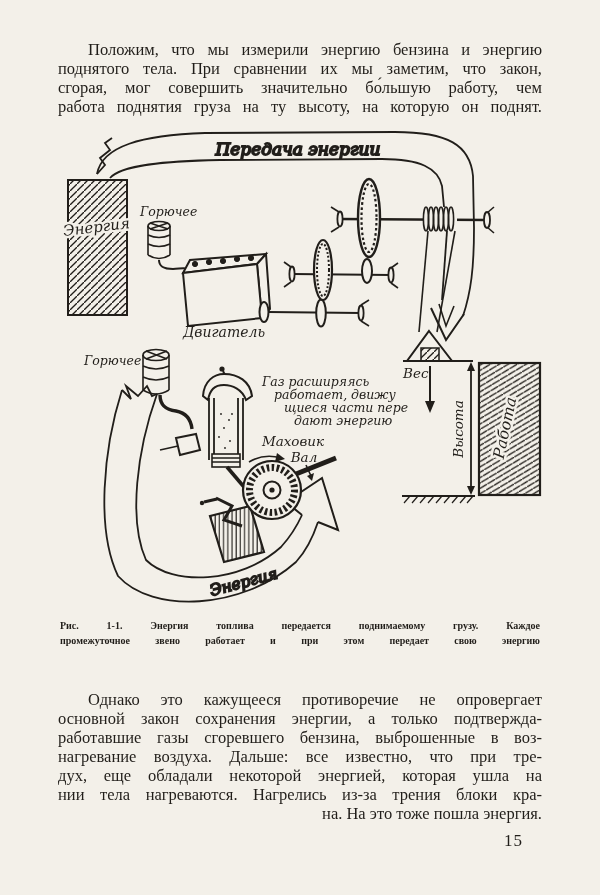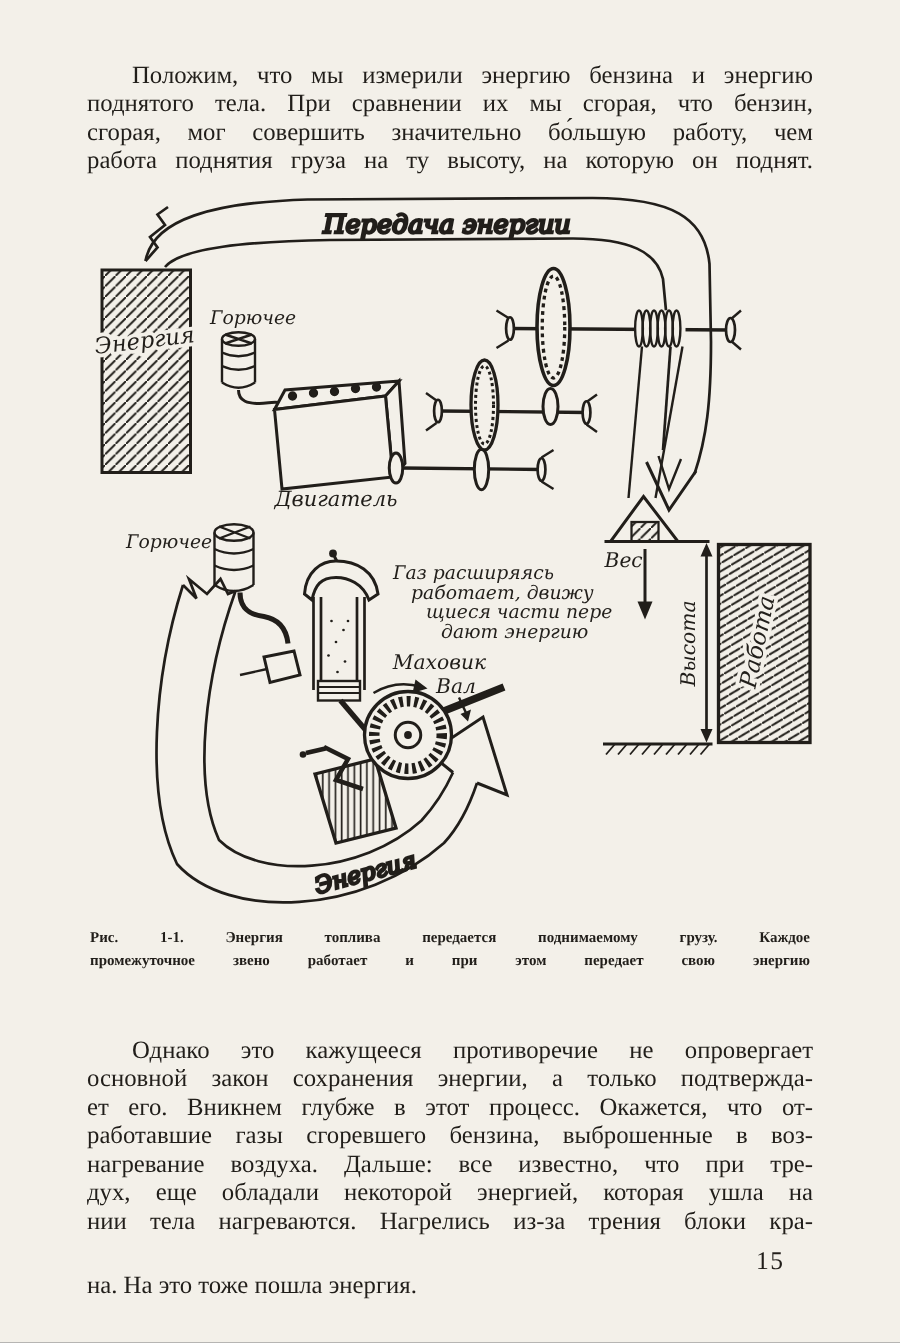--- a/index.html
+++ b/index.html
@@ -6,38 +6,38 @@
   .page{
     position:relative;width:600px;height:895px;margin:0 auto;
     background:#f3f0e9;overflow:hidden;
     font-family:"Liberation Serif","DejaVu Serif",serif;
     color:#211e1a;
     text-decoration:underline;
   }
   .para{position:absolute;left:58px;width:484px;}
   .tl{font-size:16.5px;line-height:19px;white-space:nowrap;}
   .jl{text-align:justify;text-align-last:justify;white-space:normal;}
-  .ll{text-align:left;white-space:normal;margin-top:24px;}
+  .ll{text-align:right;white-space:normal;}
   .indent{text-indent:30px;}
   .caption{position:absolute;left:60px;width:480px;font-weight:bold;}
   .cl{font-size:10px;line-height:15px;}
   .cc{text-align:center;}
   .pagenum{position:absolute;left:504px;top:831px;font-size:17px;letter-spacing:1px;}
   .fig{position:absolute;left:0;top:128px;}
   svg text{font-family:"DejaVu Serif","Liberation Serif",serif;font-style:italic;fill:#211e1a;}
   .halo{paint-order:stroke;stroke:#f3f0e9;stroke-width:5px;stroke-linejoin:round;}
 </style>
 </head>
 <body>
 
 <div class="page">
 
   <div class="para" style="top:40px">
     <div class="tl jl indent">Положим, что мы измерили энергию бензина и энергию</div>
-    <div class="tl jl">поднятого тела. При сравнении их мы сгорая, что бензин,</div>
+    <div class="tl jl">поднятого тела. При сравнении их мы заметим, что закон,</div>
     <div class="tl jl">сгорая, мог совершить значительно бо́льшую работу, чем</div>
     <div class="tl jl">работа поднятия груза на ту высоту, на которую он поднят.</div>
   </div>
 
   <svg class="fig" width="600" height="486" viewBox="0 0 600 486">
     <defs>
       <pattern id="h45" width="7" height="7" patternUnits="userSpaceOnUse">
         <path d="M0,7 L7,0" stroke="#211e1a" stroke-width="1.3"></path>
       </pattern>
       <pattern id="h60" width="6.5" height="6.5" patternUnits="userSpaceOnUse" patternTransform="rotate(14)">
@@ -223,21 +223,20 @@
   </svg>
 
   <div class="caption" style="top:618px">
     <div class="cl jl">Рис. 1-1. Энергия топлива передается поднимаемому грузу. Каждое</div>
     <div class="cl jl">промежуточное звено работает и при этом передает свою энергию</div>
   </div>
 
   <div class="para" style="top:690px">
     <div class="tl jl indent">Однако это кажущееся противоречие не опровергает</div>
     <div class="tl jl">основной закон сохранения энергии, а только подтвержда-</div>
-    <div class="tl jl">ет его. Вникнем глубже в этот процесс. Окажется, что от-</div>
     <div class="tl jl">работавшие газы сгоревшего бензина, выброшенные в воз-</div>
     <div class="tl jl">нагревание воздуха. Дальше: все известно, что при тре-</div>
     <div class="tl jl">дух, еще обладали некоторой энергией, которая ушла на</div>
     <div class="tl jl">нии тела нагреваются. Нагрелись из-за трения блоки кра-</div>
     <div class="tl ll">на. На это тоже пошла энергия.</div>
   </div>
 
   <div class="pagenum">15</div>
 </div>
 

